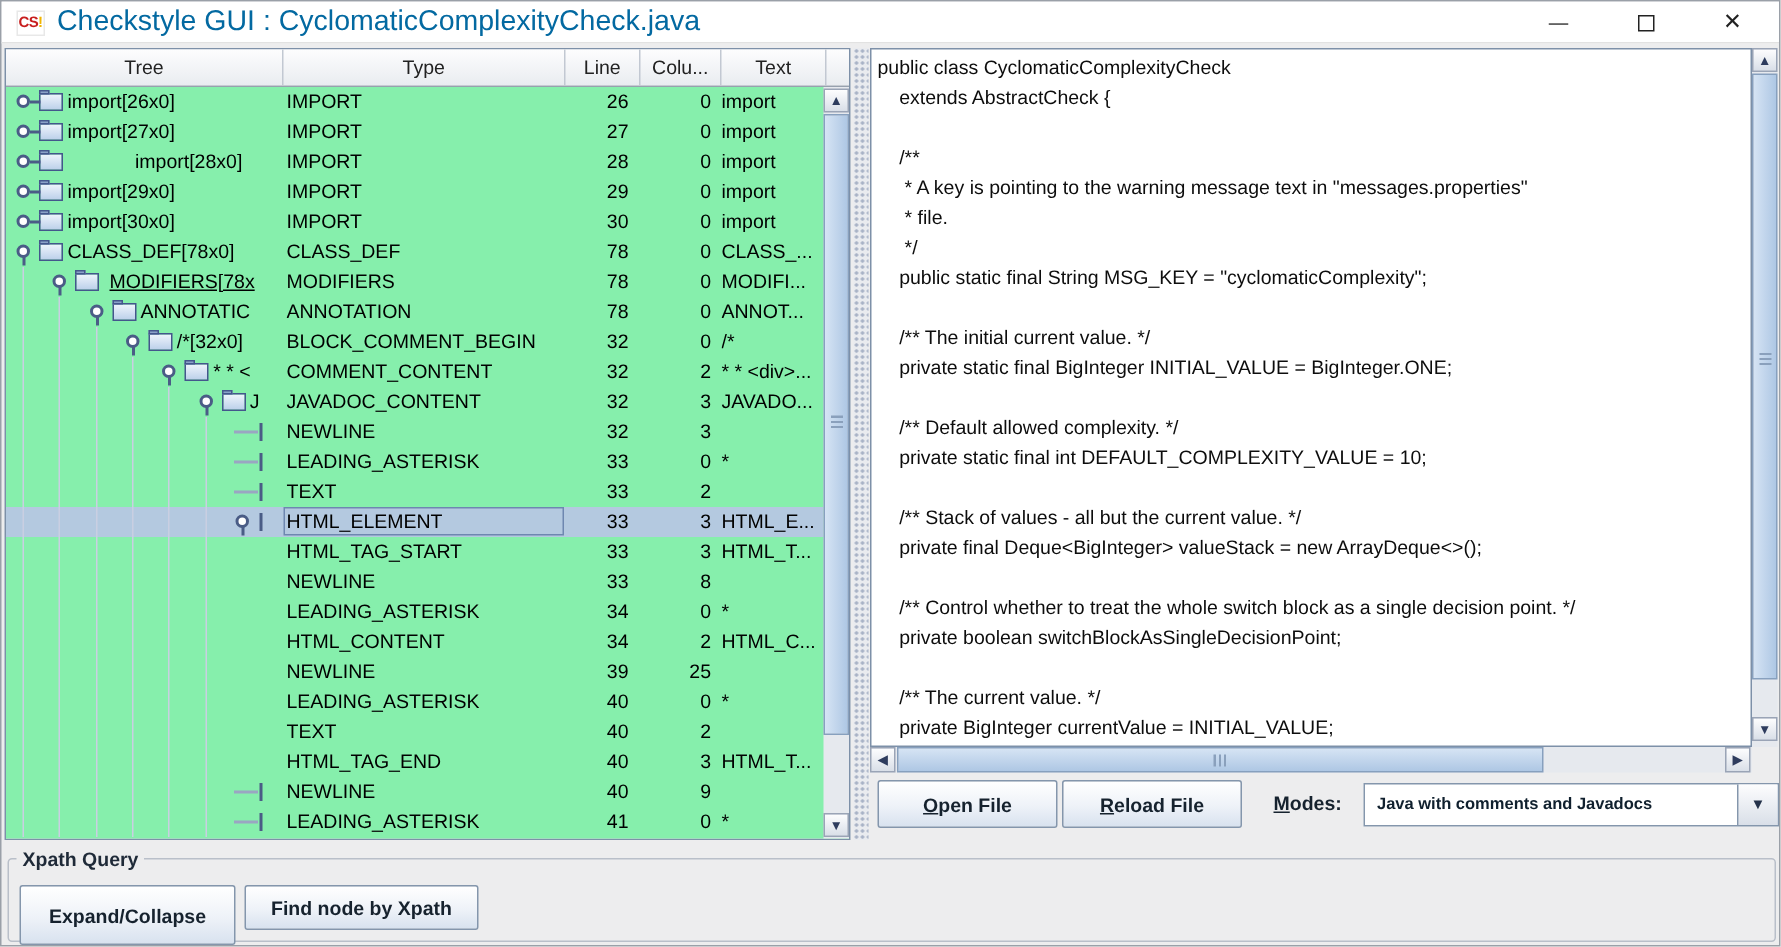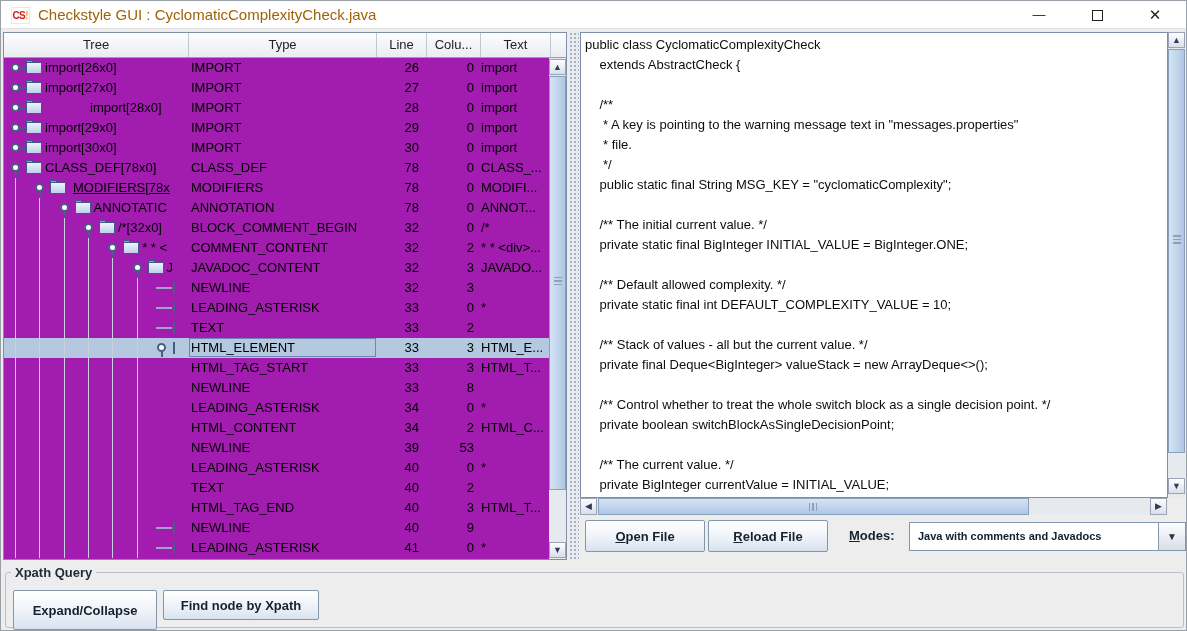--- a/index.html
+++ b/index.html
@@ -7,31 +7,31 @@
   body { font-family:"Liberation Sans", sans-serif; }
   #window {
     position:relative; width:1187px; height:631px; background:#ededee;
     border:1px solid #9aa0a8; overflow:hidden;
   }
   
   #titlebar { position:absolute; left:0; top:0; width:100%; height:28px; background:#ffffff; border-bottom:1px solid #e2e2e2; }
   #app-icon { position:absolute; left:10px; top:6px; width:19px; height:17px; background:#fff; border:1px solid #e8e8e8; font-weight:bold; font-size:10px; line-height:15px; text-align:center; white-space:nowrap; }
   #app-icon .cs { color:#c81e1e; letter-spacing:-0.5px; }
   #app-icon .bang { color:#f0b400; }
-  #window-title { position:absolute; left:37px; top:0; height:28px; line-height:28px; font-size:15px; color:#a16207; white-space:nowrap; }
+  #window-title { position:absolute; left:37px; top:0; height:28px; line-height:28px; font-size:19px; color:#0369a1; white-space:nowrap; }
   .tb-btn { position:absolute; top:0; width:46px; height:28px; text-align:center; line-height:28px; color:#222; font-size:13px; }
   #btn-min { right:124px; }
   #btn-max { right:66px; }
   #btn-max i { display:inline-block; width:11px; height:11px; border:1.5px solid #222; vertical-align:middle; }
   #btn-close { right:8px; font-size:15px; }
   
   #tree-panel { position:absolute; left:2px; top:31px; width:564px; height:528px; background:#ffffff; border:1px solid #7d90a8; }
   #tree-header { position:absolute; left:0; top:0; width:562px; height:25px; background:linear-gradient(180deg,#fdfdfe,#e9ecf0); border-bottom:1px solid #97a1ae; }
   .hcell { position:absolute; top:0; height:24px; line-height:24px; text-align:center; font-size:13px; color:#222; border-right:1px solid #c2c8d2; overflow:hidden; white-space:nowrap; }
-  #tree-body { position:absolute; left:0; top:25px; width:562px; height:501px; overflow:hidden; background:#a21caf; }
+  #tree-body { position:absolute; left:0; top:25px; width:562px; height:501px; overflow:hidden; background:#86efac; }
   .trow { position:relative; height:20px; width:545px; }
   .trow.sel { background:#b4c9e0; }
   .tcell-tree { position:absolute; left:0; top:0; width:184px; height:20px; overflow:hidden; }
   .guide { position:absolute; top:0; height:20px; width:1px; background:#c9cfe2; }
   .handle { position:absolute; top:5px; width:9px; height:9px; border:2px solid #4a5c86; border-radius:50%; background:#fff; }
   .stem-h { position:absolute; top:9px; width:12px; height:2px; background:#4a5c86; }
   .stem-v { position:absolute; top:13px; width:2px; height:6px; background:#4a5c86; }
   .stub { position:absolute; top:9px; width:16px; height:1.5px; background:#9aa6c2; }
   .sliver { position:absolute; top:4px; width:2.5px; height:12px; background:#4a5c86; }
   .folder { position:absolute; top:4px; width:16px; height:12px; border:1px solid #44568c; background:linear-gradient(180deg,#eef4fc,#bcd0ea); }
@@ -395,21 +395,21 @@
             <div class="tcell-tree">
               <i class="guide" style="left: 11px;"></i>
               <i class="guide" style="left: 35.3px;"></i>
               <i class="guide" style="left: 59.6px;"></i>
               <i class="guide" style="left: 83.9px;"></i>
               <i class="guide" style="left: 108.2px;"></i>
               <i class="guide" style="left: 132.5px;"></i>
             </div>
             <div class="tc tcell-type">NEWLINE</div>
             <div class="tc tcell-line">39</div>
-            <div class="tc tcell-col">53</div>
+            <div class="tc tcell-col">25</div>
             <div class="tc tcell-text"></div>
           </div>
           <div class="trow">
             <div class="tcell-tree">
               <i class="guide" style="left: 11px;"></i>
               <i class="guide" style="left: 35.3px;"></i>
               <i class="guide" style="left: 59.6px;"></i>
               <i class="guide" style="left: 83.9px;"></i>
               <i class="guide" style="left: 108.2px;"></i>
               <i class="guide" style="left: 132.5px;"></i>

